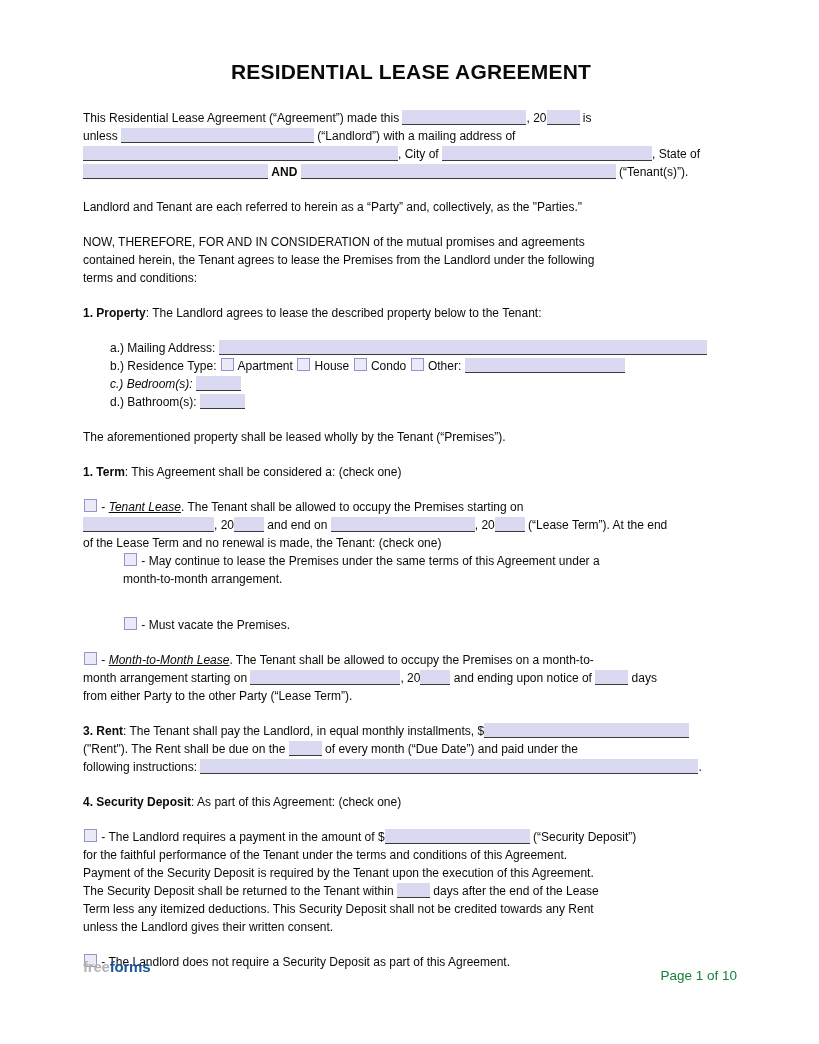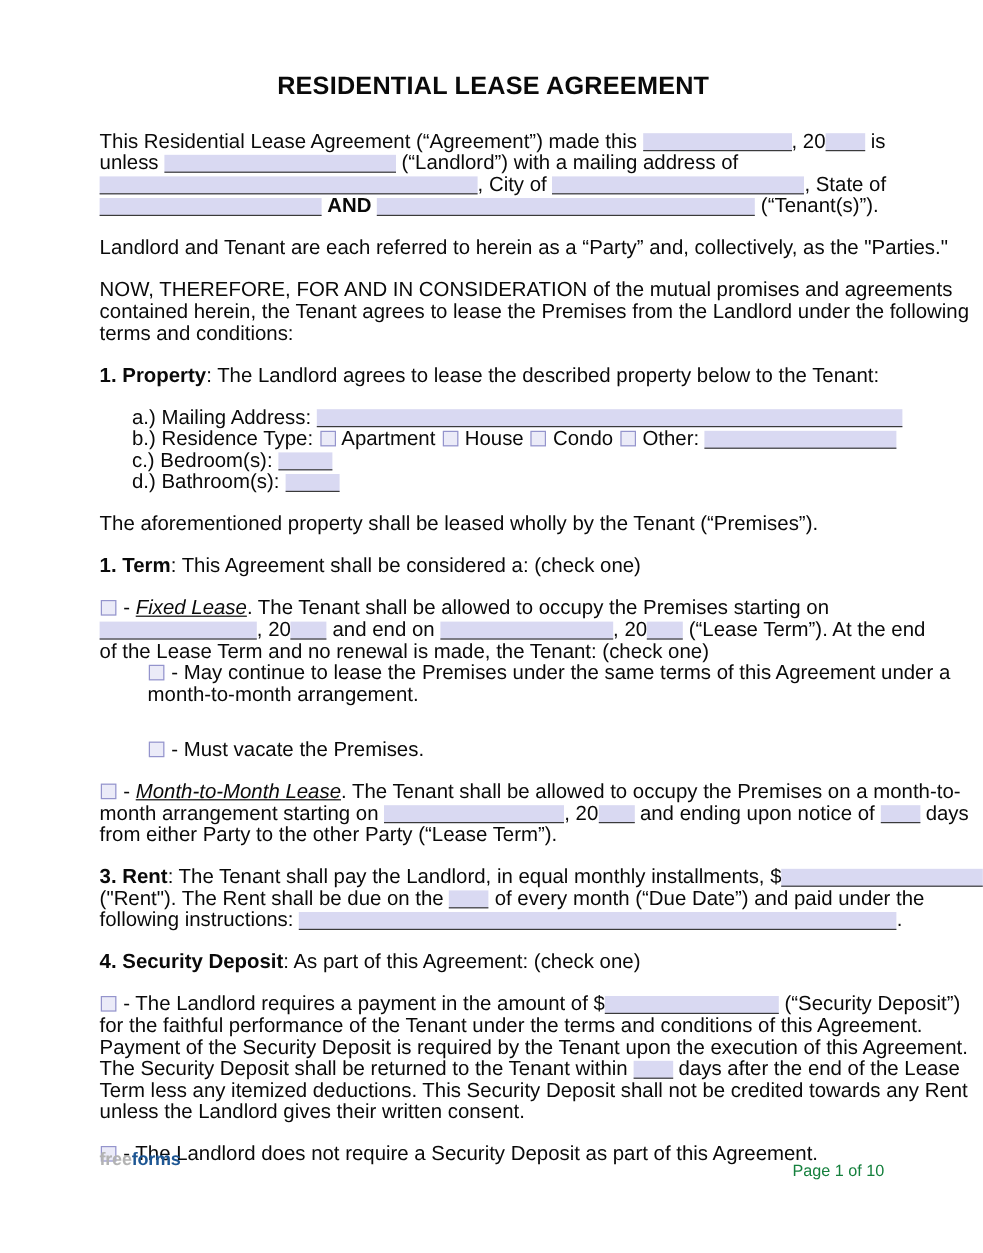--- a/index.html
+++ b/index.html
@@ -27,21 +27,21 @@
     font-size: 21px;
     font-weight: bold;
     letter-spacing: 0.2px;
     margin: 0 0 25px 0;
     line-height: 24px;
   }
   .block { margin: 0 0 17px 0; }
   .block:last-child { margin-bottom: 0; }
   .line {
     line-height: 18px;
-    font-size: 17px;
+    font-size: 12px;
     white-space: nowrap;
     height: 18px;
   }
   .t { }
   .b { font-weight: bold; }
   .iu { font-style: italic; text-decoration: underline; }
   .blank {
     display: inline-block;
     height: 14px;
     background: #d9d9f2;
@@ -99,31 +99,31 @@
           <div class="line"><span class="t">NOW, THEREFORE, FOR AND IN CONSIDERATION of the mutual promises and agreements</span></div>
           <div class="line"><span class="t">contained herein, the Tenant agrees to lease the Premises from the Landlord under the following</span></div>
           <div class="line"><span class="t">terms and conditions:</span></div>
         </div>
         <div class="block">
           <div class="line"><span class="b">1. Property</span><span class="t">: The Landlord agrees to lease the described property below to the Tenant:</span></div>
         </div>
         <div class="block">
           <div class="line" style="padding-left: 27px;"><span class="t">a.) Mailing Address: </span><span class="blank" style="width: 488px; background: rgb(217, 217, 242); border-bottom-color: rgb(58, 58, 58);"></span></div>
           <div class="line" style="padding-left: 27px;"><span class="t">b.) Residence Type: </span><span class="checkbox" style="background: rgb(235, 235, 248); border-color: rgb(148, 148, 204);"></span><span class="t"> Apartment </span><span class="checkbox" style="background: rgb(235, 235, 248); border-color: rgb(148, 148, 204);"></span><span class="t"> House </span><span class="checkbox" style="background: rgb(235, 235, 248); border-color: rgb(148, 148, 204);"></span><span class="t"> Condo </span><span class="checkbox" style="background: rgb(235, 235, 248); border-color: rgb(148, 148, 204);"></span><span class="t"> Other: </span><span class="blank" style="width: 160px; background: rgb(217, 217, 242); border-bottom-color: rgb(58, 58, 58);"></span></div>
-          <div class="line" style="padding-left: 27px;"><span class="t">c.) Bedroom(s): </span><span class="blank" style="width: 45px; background: rgb(217, 217, 242); border-bottom-color: rgb(58, 58, 58);"></span></div>
+          <div class="line" style="padding-left: 27px; font-style: italic;"><span class="t">c.) Bedroom(s): </span><span class="blank" style="width: 45px; background: rgb(217, 217, 242); border-bottom-color: rgb(58, 58, 58);"></span></div>
           <div class="line" style="padding-left: 27px;"><span class="t">d.) Bathroom(s): </span><span class="blank" style="width: 45px; background: rgb(217, 217, 242); border-bottom-color: rgb(58, 58, 58);"></span></div>
         </div>
         <div class="block">
           <div class="line"><span class="t">The aforementioned property shall be leased wholly by the Tenant (“Premises”).</span></div>
         </div>
         <div class="block">
           <div class="line"><span class="b">1. Term</span><span class="t">: This Agreement shall be considered a: (check one)</span></div>
         </div>
         <div class="block">
-          <div class="line"><span class="checkbox" style="background: rgb(235, 235, 248); border-color: rgb(148, 148, 204);"></span><span class="t"> - </span><span class="iu">Fixed Lease</span><span class="t">. The Tenant shall be allowed to occupy the Premises starting on</span></div>
+          <div class="line"><span class="checkbox" style="background: rgb(235, 235, 248); border-color: rgb(148, 148, 204);"></span><span class="t"> - </span><span class="iu">Tenant Lease</span><span class="t">. The Tenant shall be allowed to occupy the Premises starting on</span></div>
           <div class="line"><span class="blank" style="width: 131px; background: rgb(217, 217, 242); border-bottom-color: rgb(58, 58, 58);"></span><span class="t">, 20</span><span class="blank" style="width: 30px; background: rgb(217, 217, 242); border-bottom-color: rgb(58, 58, 58);"></span><span class="t"> and end on </span><span class="blank" style="width: 144px; background: rgb(217, 217, 242); border-bottom-color: rgb(58, 58, 58);"></span><span class="t">, 20</span><span class="blank" style="width: 30px; background: rgb(217, 217, 242); border-bottom-color: rgb(58, 58, 58);"></span><span class="t"> (“Lease Term”). At the end</span></div>
           <div class="line"><span class="t">of the Lease Term and no renewal is made, the Tenant: (check one)</span></div>
           <div class="line" style="padding-left: 40px;"><span class="checkbox" style="background: rgb(235, 235, 248); border-color: rgb(148, 148, 204);"></span><span class="t"> - May continue to lease the Premises under the same terms of this Agreement under a</span></div>
           <div class="line" style="padding-left: 40px;"><span class="t">month-to-month arrangement.</span></div>
           <div class="line" style="padding-left: 40px; margin-top: 28px;"><span class="checkbox" style="background: rgb(235, 235, 248); border-color: rgb(148, 148, 204);"></span><span class="t"> - Must vacate the Premises.</span></div>
         </div>
         <div class="block">
           <div class="line"><span class="checkbox" style="background: rgb(235, 235, 248); border-color: rgb(148, 148, 204);"></span><span class="t"> - </span><span class="iu">Month-to-Month Lease</span><span class="t">. The Tenant shall be allowed to occupy the Premises on a month-to-</span></div>
           <div class="line"><span class="t">month arrangement starting on </span><span class="blank" style="width: 150px; background: rgb(217, 217, 242); border-bottom-color: rgb(58, 58, 58);"></span><span class="t">, 20</span><span class="blank" style="width: 30px; background: rgb(217, 217, 242); border-bottom-color: rgb(58, 58, 58);"></span><span class="t"> and ending upon notice of </span><span class="blank" style="width: 33px; background: rgb(217, 217, 242); border-bottom-color: rgb(58, 58, 58);"></span><span class="t"> days</span></div>
           <div class="line"><span class="t">from either Party to the other Party (“Lease Term”).</span></div>

